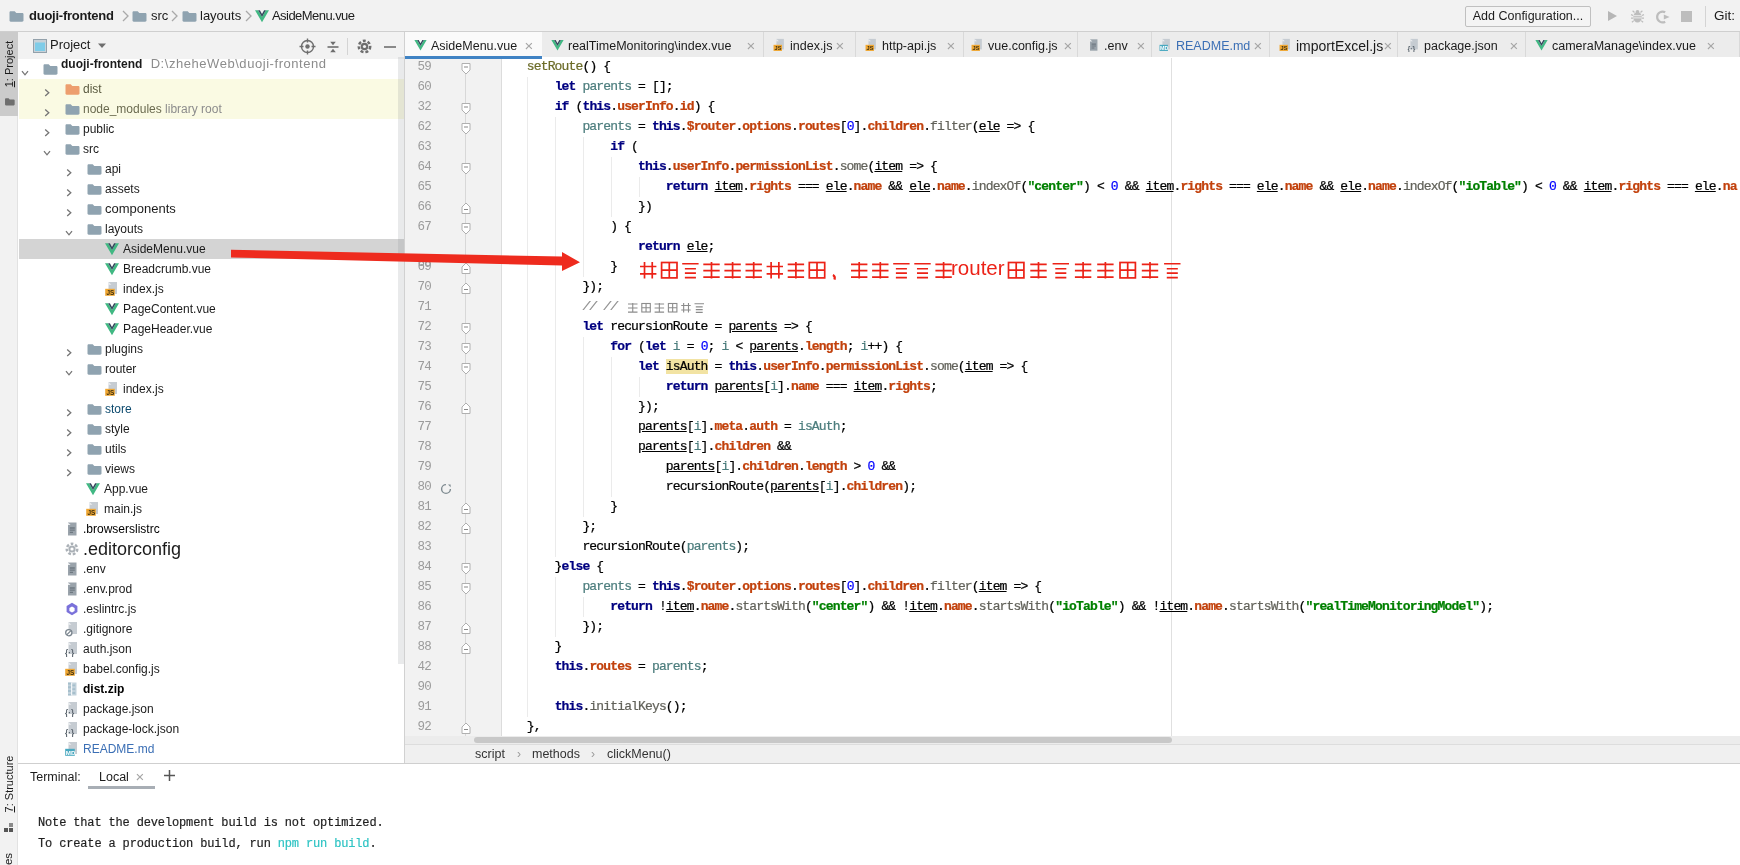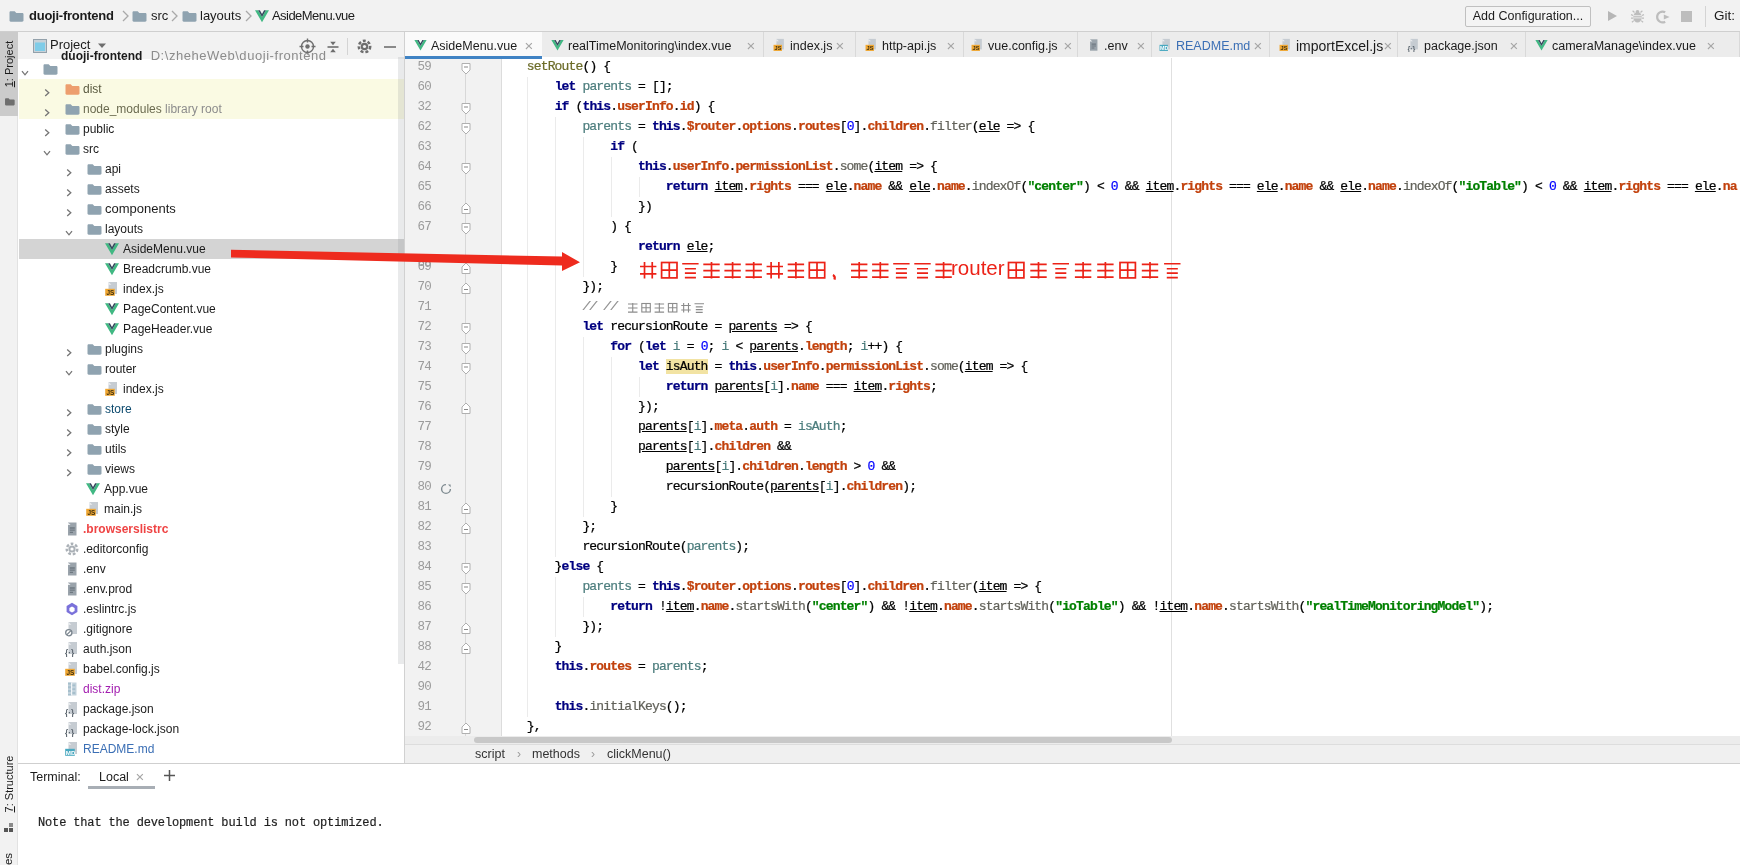--- a/index.html
+++ b/index.html
@@ -110,21 +110,21 @@
     </svg>
 <div style="position:absolute;left:18px;top:59px;width:387px;height:704px;background:#fff;overflow:hidden"></div>
 <div style="position:absolute;left:20px;top:64px;width:10px;height:10px"><svg width="10" height="10">
         <path d="M2 3.2l3 3.6 3-3.6" stroke="#757575" stroke-width="1.3" fill="none"></path>
       </svg></div>
     <div style="position:absolute;left:42px;top:61px;width:16px;height:16px">
       <svg width="16" height="16" viewBox="0 0 16 16" style="position:absolute;left:0;top:0">
         <path d="M1.5 4.5c0-.8.5-1.3 1.2-1.3h4l1.6 1.9h5.9c.7 0 1.3.5 1.3 1.2v6.2c0 .7-.6 1.2-1.3 1.2H2.7c-.7 0-1.2-.5-1.2-1.2z" fill="#8FA3B0"></path>
       </svg>
     </div>
-    <div style="position:absolute;left:61px;top:46px;height:20px;line-height:20px;font-size:12px;white-space:pre"><span style="color:#1B1B1B;font-weight:bold">duoji-frontend</span><span style="color:#8C8C8C;font-size:13px;letter-spacing:0.55px">  D:\zheheWeb\duoji-frontend</span></div>
+    <div style="position:absolute;left:61px;top:54px;height:20px;line-height:20px;font-size:12px;white-space:pre"><span style="color:#1B1B1B;font-weight:bold">duoji-frontend</span><span style="color:#8C8C8C;font-size:13px;letter-spacing:0.55px">  D:\zheheWeb\duoji-frontend</span></div>
     <div style="position:absolute;left:19px;top:79px;width:386px;height:20px;background:#FAFAE3"></div>
     <div style="position:absolute;left:42px;top:84px;width:10px;height:10px"><svg width="10" height="10">
         <path d="M3.2 1.5l3.6 3.3-3.6 3.3" stroke="#757575" stroke-width="1.3" fill="none"></path>
       </svg></div>
     <div style="position:absolute;left:64px;top:81px;width:16px;height:16px">
       <svg width="16" height="16" viewBox="0 0 16 16" style="position:absolute;left:0;top:0">
         <path d="M1.5 4.5c0-.8.5-1.3 1.2-1.3h4l1.6 1.9h5.9c.7 0 1.3.5 1.3 1.2v6.2c0 .7-.6 1.2-1.3 1.2H2.7c-.7 0-1.2-.5-1.2-1.2z" fill="#ED9E6E"></path>
       </svg>
     </div>
     <div style="position:absolute;left:83px;top:79px;height:20px;line-height:20px;font-size:12px;white-space:pre"><span style="color:#5A5A40;font-weight:normal">dist</span></div>
@@ -309,29 +309,29 @@
       </svg>
     </div>
     <div style="position:absolute;left:104px;top:499px;height:20px;line-height:20px;font-size:12px;white-space:pre"><span style="color:#1B1B1B;font-weight:normal">main.js</span></div>
     <div style="position:absolute;left:64px;top:521px;width:16px;height:16px">
       <svg width="16" height="16" viewBox="0 0 16 16" style="position:absolute;left:0;top:0">
         <path d="M4 1.5h8.5v13H4z" fill="#9AA3AB"></path>
         <path d="M4 1.5l2.6 2.6H4z" fill="#EDEFF1"></path>
         <path d="M5.8 7h5M5.8 9.2h5M5.8 11.4h3.2" stroke="#6E7881" stroke-width="1.3"></path>
       </svg>
     </div>
-    <div style="position:absolute;left:83px;top:519px;height:20px;line-height:20px;font-size:12px;white-space:pre"><span style="color:#ef4444;font-weight:bold">.browserslistrc</span></div>
+    <div style="position:absolute;left:83px;top:519px;height:20px;line-height:20px;font-size:12px;white-space:pre"><span style="color:#000000;font-weight:normal">.browserslistrc</span></div>
     <div style="position:absolute;left:64px;top:541px;width:16px;height:16px">
       <svg width="16" height="16" viewBox="0 0 16 16" style="position:absolute;left:0;top:0">
         <circle cx="8" cy="8" r="5.3" fill="none" stroke="#ABB1B7" stroke-width="2.4" stroke-dasharray="2.7 1.9"></circle>
         <circle cx="8" cy="8" r="3.6" fill="#ABB1B7"></circle>
         <circle cx="8" cy="8" r="1.6" fill="#FFF"></circle>
       </svg>
     </div>
-    <div style="position:absolute;left:83px;top:539px;height:20px;line-height:20px;font-size:12px;white-space:pre"><span style="color:#1B1B1B;font-weight:normal">.editorconfig</span></div>
+    <div style="position:absolute;left:83px;top:539px;height:20px;line-height:20px;font-size:18px;white-space:pre"><span style="color:#1B1B1B;font-weight:normal">.editorconfig</span></div>
     <div style="position:absolute;left:64px;top:561px;width:16px;height:16px">
       <svg width="16" height="16" viewBox="0 0 16 16" style="position:absolute;left:0;top:0">
         <path d="M4 1.5h8.5v13H4z" fill="#9AA3AB"></path>
         <path d="M4 1.5l2.6 2.6H4z" fill="#EDEFF1"></path>
         <path d="M5.8 7h5M5.8 9.2h5M5.8 11.4h3.2" stroke="#6E7881" stroke-width="1.3"></path>
       </svg>
     </div>
     <div style="position:absolute;left:83px;top:559px;height:20px;line-height:20px;font-size:12px;white-space:pre"><span style="color:#1B1B1B;font-weight:normal">.env</span></div>
     <div style="position:absolute;left:64px;top:581px;width:16px;height:16px">
       <svg width="16" height="16" viewBox="0 0 16 16" style="position:absolute;left:0;top:0">
@@ -374,21 +374,21 @@
       </svg>
     </div>
     <div style="position:absolute;left:83px;top:659px;height:20px;line-height:20px;font-size:12px;white-space:pre"><span style="color:#1B1B1B;font-weight:normal">babel.config.js</span></div>
     <div style="position:absolute;left:64px;top:681px;width:16px;height:16px">
       <svg width="16" height="16" viewBox="0 0 16 16" style="position:absolute;left:0;top:0">
         <rect x="4" y="1.5" width="8.5" height="13" fill="#C2D2DC"></rect>
         <path d="M4 1.5h3.6v1.9H4zM7.6 3.4h3.6v1.9H7.6zM4 5.3h3.6v1.9H4zM7.6 7.2h3.6v1.9H7.6zM4 9.1h3.6v1.9H4zM7.6 11h3.6v1.9H7.6zM4 12.9h3.6v1.6H4z" fill="#8FAEC0" opacity=".55"></path>
         <path d="M7.7 1.5v13" stroke="#FFF" stroke-width="1"></path>
       </svg>
     </div>
-    <div style="position:absolute;left:83px;top:679px;height:20px;line-height:20px;font-size:12px;white-space:pre"><span style="color:#a21caf;font-weight:normal">dist.zip</span></div>
+    <div style="position:absolute;left:83px;top:679px;height:20px;line-height:20px;font-size:12px;white-space:pre"><span style="color:#000000;font-weight:bold">dist.zip</span></div>
     <div style="position:absolute;left:64px;top:701px;width:16px;height:16px">
       <svg width="16" height="16" viewBox="0 0 16 16" style="position:absolute;left:0;top:0">
         <path d="M4.5 1h8.5v12h-8.5z" fill="#C6CCD2"></path>
         <path d="M4.5 1l2.8 2.8H4.5z" fill="#EDEFF1"></path>
         <text x="1" y="14.6" font-family="Liberation Sans" font-size="8.2" font-weight="bold" fill="#5A646D">{·}</text>
       </svg>
     </div>
     <div style="position:absolute;left:83px;top:699px;height:20px;line-height:20px;font-size:12px;white-space:pre"><span style="color:#1B1B1B;font-weight:normal">package.json</span></div>
     <div style="position:absolute;left:64px;top:721px;width:16px;height:16px">
       <svg width="16" height="16" viewBox="0 0 16 16" style="position:absolute;left:0;top:0">
@@ -688,20 +688,21 @@
 
 <div style="position:absolute;left:18px;top:763px;width:1722px;height:102px;background:#fff;border-top:1px solid #CFCFCF"></div>
 <div style="position:absolute;left:30px;top:766px;height:22px;line-height:22px;font-size:12.5px;color:#1B1B1B">Terminal:</div>
 <div style="position:absolute;left:99px;top:766px;height:22px;line-height:22px;font-size:12.5px;color:#1B1B1B">Local</div>
 <div class="x" style="left:133px;top:770px">×</div>
 <div style="position:absolute;left:88px;top:785.5px;width:67px;height:3px;background:#A8AEB5"></div>
 <div style="position:absolute;left:163px;top:768px;width:13px;height:13px"><svg width="13" height="13">
         <path d="M6.5 1v11M1 6.5h11" stroke="#555" stroke-width="1.5"></path>
       </svg></div>
 <div style="position:absolute;left:38px;top:813px;height:20px;line-height:20px;font-family:'Liberation Mono',monospace;font-size:12px;letter-spacing:-0.15px;color:#1F1F1F;white-space:pre;-webkit-text-stroke:0.2px">Note that the development build is not optimized.</div>
+<div style="position:absolute;left:38px;top:834px;height:20px;line-height:20px;font-family:'Liberation Mono',monospace;font-size:12px;letter-spacing:-0.15px;color:#1F1F1F;white-space:pre;-webkit-text-stroke:0.2px">To create a production build, run <span style="color:#2FC4C4">npm run build</span>.</div>
 
 <svg width="1740" height="865" style="position:absolute;left:0;top:0;pointer-events:none">
       <g stroke="#EC2217" stroke-width="1.7" fill="none">
         <path d="M644.52 262v16.4M652.248 262v16.4M640.0 266.52h16.4M640.0 273.88h16.4"></path>
       </g>
       <g stroke="#EC2217" stroke-width="1.7" fill="none">
         <rect x="661.6" y="262.5" width="15.399999999999999" height="15.399999999999999"></rect>
         <path d="M661.6 270.2h15.399999999999999M669.3000000000001 262.5v15.399999999999999"></path>
       </g>
       <g stroke="#EC2217" stroke-width="1.7" fill="none">

